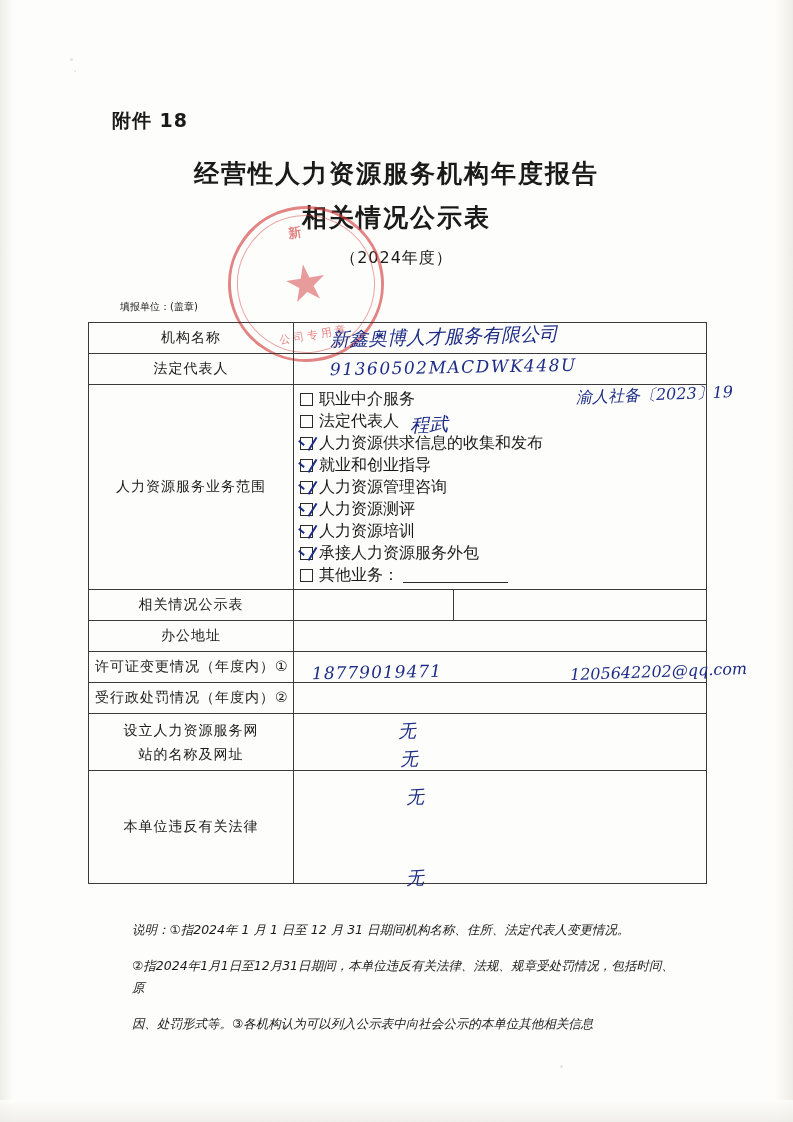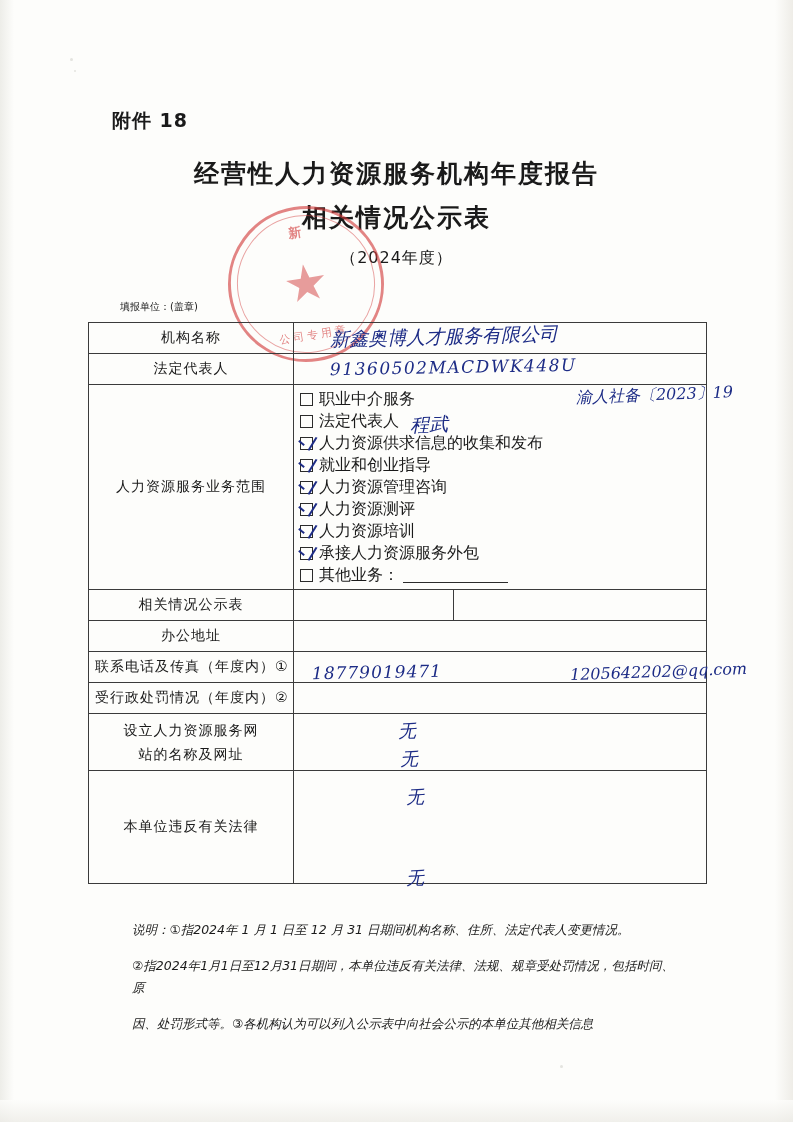--- a/index.html
+++ b/index.html
@@ -320,21 +320,21 @@
       <tr>
         <td class="lbl row-h">相关情况公示表</td>
         <td class="val"></td>
         <td class="val"></td>
       </tr>
       <tr>
         <td class="lbl row-h">办公地址</td>
         <td class="val" colspan="2"></td>
       </tr>
       <tr>
-        <td class="lbl row-h">联系电话及传真（年度内）①</td>
+        <td class="lbl row-h">许可证变更情况（年度内）①</td>
         <td class="val" colspan="2"></td>
       </tr>
       <tr>
         <td class="lbl row-h">受行政处罚情况（年度内）②</td>
         <td class="val" colspan="2"></td>
       </tr>
       <tr>
         <td class="lbl" style="height:56px; line-height:24px; white-space:normal; padding:0 32px;">设立人力资源服务网站的名称及网址</td>
         <td class="val" colspan="2"></td>
       </tr>

